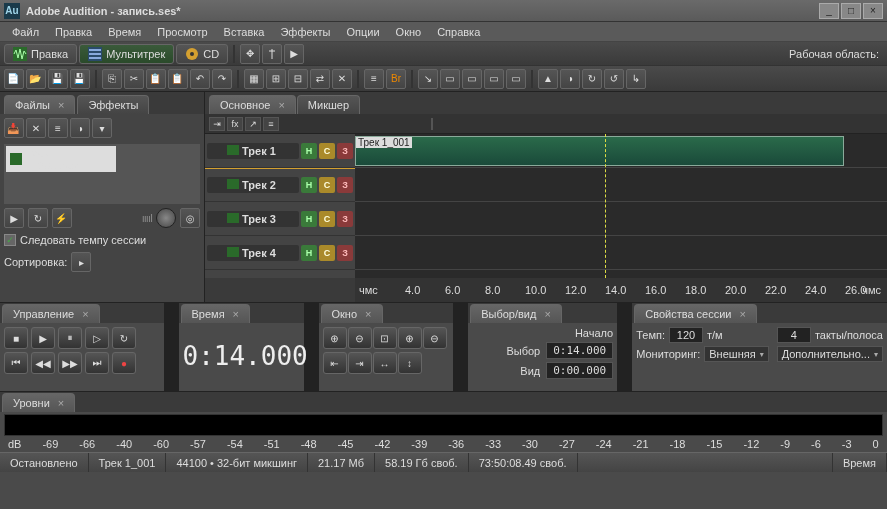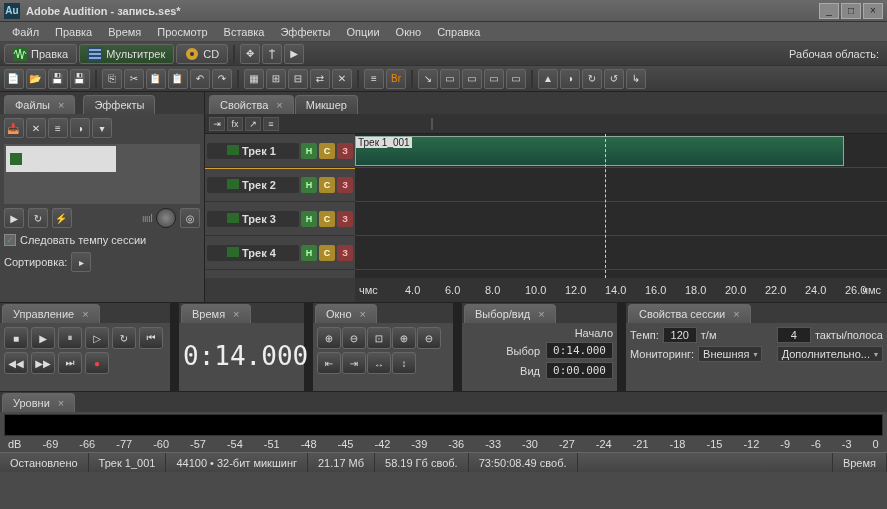--- a/index.html
+++ b/index.html
@@ -15,21 +15,21 @@
 .toolbar1 .tbutton.active { background:linear-gradient(#3a5a3a,#2a4a2a); }
 .toolbar1 .ticon { width:14px; height:14px; }
 .toolbar1 .spacer { flex:1; }
 .toolbar1 .label { margin-right:4px; }
 .toolbar1 select { background:#333; border:1px solid #555; color:#ddd; padding:1px 4px; width:200px; }
 .toolbar2 { height:26px; background:linear-gradient(#4a4a4a,#3a3a3a); display:flex; align-items:center; padding:0 4px; gap:2px; border-bottom:1px solid #222; }
 .tbicon { width:20px; height:20px; background:linear-gradient(#555,#444); border:1px solid #666; border-radius:2px; cursor:pointer; display:flex; align-items:center; justify-content:center; font-size:10px; }
 .tbsep { width:2px; height:18px; background:#333; margin:0 3px; }
 .main { display:flex; height:210px; }
 .leftpanel { width:205px; background:#4a4a4a; display:flex; flex-direction:column; border-right:1px solid #222; }
-.tabbar { height:22px; display:flex; align-items:flex-end; background:#3a3a3a; padding:0 4px; gap:8px; }
+.tabbar { height:22px; display:flex; align-items:flex-end; background:#3a3a3a; padding:0 4px; gap:2px; }
 .tab { padding:3px 10px; background:linear-gradient(#555,#444); border:1px solid #666; border-bottom:none; border-radius:4px 4px 0 0; cursor:pointer; display:flex; align-items:center; gap:4px; }
 .tab.active { background:linear-gradient(#666,#555); }
 .tab .close { color:#aaa; margin-left:4px; cursor:pointer; }
 .filearea { flex:1; background:#444; padding:4px; }
 .filetools { display:flex; gap:2px; margin-bottom:6px; }
 .filelist { background:#555; height:60px; padding:2px; }
 .fileitem { background:#ddd; color:#222; padding:1px 4px; display:flex; align-items:center; gap:4px; width:110px; }
 .fileitem .fi-icon { width:12px;height:12px;background:#2a6a2a; }
 .filebottom { display:flex; gap:4px; align-items:center; margin-top:4px; }
 .knob { width:20px;height:20px;border-radius:50%;background:radial-gradient(#888,#444);border:1px solid #222; }
@@ -51,21 +51,21 @@
 .tracklabel .wv { width:12px;height:10px;background:#2a6a2a; }
 .trackbtn { width:16px;height:16px;border-radius:2px;font-size:9px;display:flex;align-items:center;justify-content:center;font-weight:bold;cursor:pointer; }
 .trackbtn.H { background:#3a7a3a;color:#afa; } .trackbtn.C { background:#aa8a2a;color:#ffd; } .trackbtn.Z { background:#8a3a3a;color:#fbb; }
 .tracklanes { flex:1; background:#2a2a2a; position:relative; }
 .lane { height:34px; border-bottom:1px solid #444; position:relative; }
 .clip { position:absolute; top:2px; height:30px; background:linear-gradient(#2a6a4a,#1a4a3a); border:1px solid #8aaa9a; }
 .clip .clipname { background:#ddd; color:#222; font-size:10px; padding:0 2px; position:absolute; top:0; left:0; }
 .playhead { position:absolute; top:0; bottom:0; width:1px; border-left:1px dashed #dd4; left:47%; }
 .ruler { height:24px; background:#333; display:flex; align-items:center; color:#aaa; font-size:9px; position:relative; margin-left:150px; padding-left:4px;}
 .ruler span { position:absolute; }
-.panels { display:flex; height:90px; gap:9px; background:#222; padding:1px 0;}
+.panels { display:flex; height:90px; gap:15px; background:#222; padding:1px 0;}
 .panel { background:#4a4a4a; display:flex; flex-direction:column; }
 .panel .ptabs { height:20px; display:flex; align-items:flex-end; padding:0 2px; background:#3a3a3a; }
 .panel .pbody { flex:1; padding:4px; display:flex; flex-direction:column; gap:3px; }
 .transport .pbody { flex-direction:row; flex-wrap:wrap; gap:3px; align-content:flex-start; }
 .transbtn { width:24px;height:22px;background:linear-gradient(#555,#333);border:1px solid #666;border-radius:3px;display:flex;align-items:center;justify-content:center;cursor:pointer;font-size:10px; }
 .transbtn.rec { color:#e44; }
 .bigtime { font-size:26px; color:#eee; font-family:monospace; text-align:center; padding-top:14px; }
 .zoomgrid { display:grid; grid-template-columns:repeat(5,22px); gap:3px; }
 .selrow { display:flex; align-items:center; gap:6px; justify-content:flex-end; }
 .selrow .sval { background:#222; padding:1px 6px; min-width:60px; text-align:right; font-family:monospace; border:1px solid #555; }
@@ -217,21 +217,21 @@
       <div class="sort-row">
         <span>Сортировка:</span>
         <div class="tbicon">▸</div>
       </div>
     </div>
   </div>
 
   <div class="centerpanel">
     <div class="tracktabs">
       <div class="tab active">
-          <span>Свойства</span>
+          <span>Основное</span>
           <span class="close">×</span>
         </div>
       <div class="tab">
           <span>Микшер</span>
         </div>
     </div>
     <div class="trackheader-bar">
       <div class="mini">⇥</div>
       <div class="mini">fx</div>
       <div class="mini">↗</div>
@@ -419,21 +419,21 @@
     <div class="tab active">
         <span>Уровни</span>
         <span class="close">×</span>
       </div>
   </div>
   <div class="levelsbar"></div>
   <div class="levelscale">
     <span>dB</span>
       <span>-69</span>
       <span>-66</span>
-      <span>-77</span>
+      <span>-40</span>
       <span>-60</span>
       <span>-57</span>
       <span>-54</span>
       <span>-51</span>
       <span>-48</span>
       <span>-45</span>
       <span>-42</span>
       <span>-39</span>
       <span>-36</span>
       <span>-33</span>

